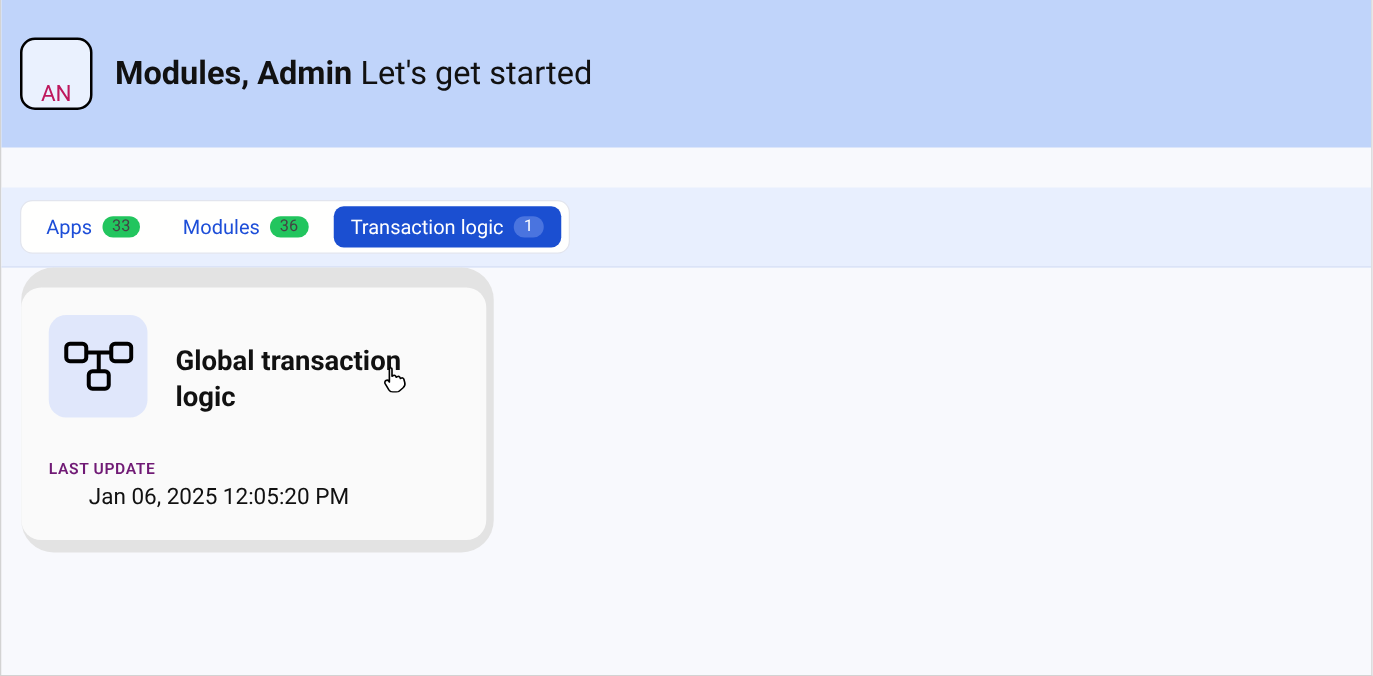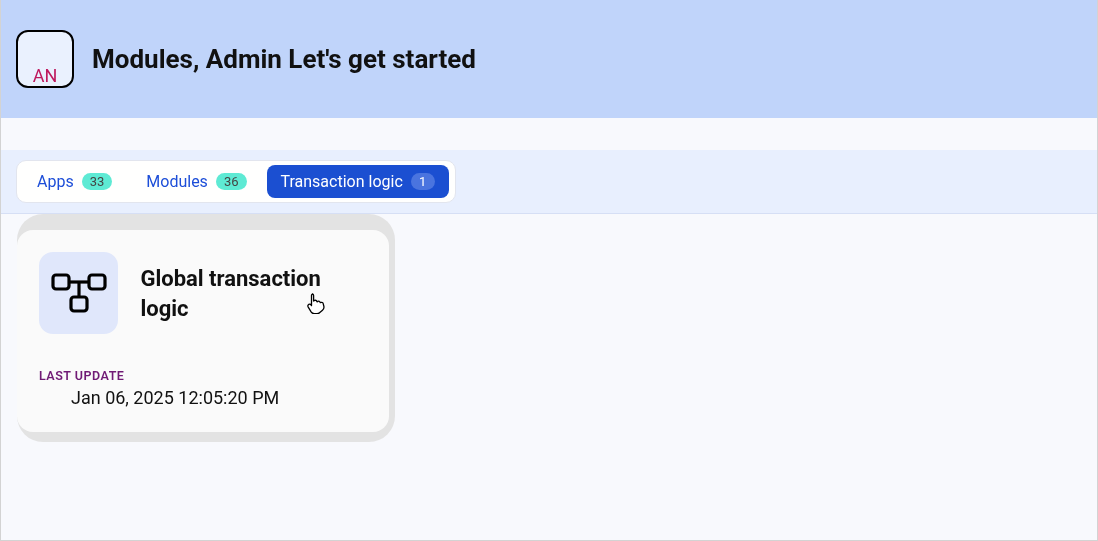--- a/index.html
+++ b/index.html
@@ -27,21 +27,21 @@
       background: #eaf1fe;
       display: flex;
       align-items: flex-end;
       justify-content: center;
       font-size: 18px;
       font-weight: 400;
       color: #be185d;
     }
     .welcome-line { font-size: 26px; color: #111; }
     .welcome-line .strong { font-weight: 700; }
-    .welcome-line .light { font-weight: 700; }
+    .welcome-line .light { font-weight: 400; }
 
     .tabsbar-wrap {
       background: #e8effe;
       border-bottom: 1px solid #d6dff5;
       padding: 10px 15px;
       margin-top: 32px;
     }
     .tabsbar {
       display: inline-flex;
       align-items: center;
@@ -55,21 +55,21 @@
       display: inline-flex;
       align-items: center;
       gap: 8px;
       padding: 7px 14px;
       border-radius: 8px;
       font-size: 16px;
       cursor: pointer;
       color: #1d4ed8;
     }
     .tab .badge {
-      background: #5eead4;
+      background: #22c55e;
       color: #444;
       font-size: 13px;
       border-radius: 999px;
       padding: 1px 8px;
       min-width: 24px;
       text-align: center;
     }
     .tab.active {
       background: #1b4fd1;
       color: #fff;
@@ -89,21 +89,21 @@
       z-index: 0;
     }
     .card {
       position: relative;
       z-index: 1;
       width: 372px;
       background: #fafafa;
       border-radius: 16px;
       padding: 22px 22px 24px 22px;
     }
-    .card-top { display: flex; gap: 22px; align-items: center; }
+    .card-top { display: flex; gap: 22px; align-items: flex-end; }
     .card-icon-wrap {
       width: 82px; height: 82px;
       border-radius: 14px;
       background: #e0e7fb;
       display: flex; align-items: center; justify-content: center;
     }
     .card-title { font-size: 22px; font-weight: 700; color: #111; line-height: 1.35; padding-top: 2px; }
     .meta { margin-top: 34px; }
     .meta-label { font-size: 12.5px; letter-spacing: 0.5px; color: #701a75; font-weight: 600; }
     .meta-value { font-size: 18px; color: #111; margin-top: 4px; margin-left: 32px; }

